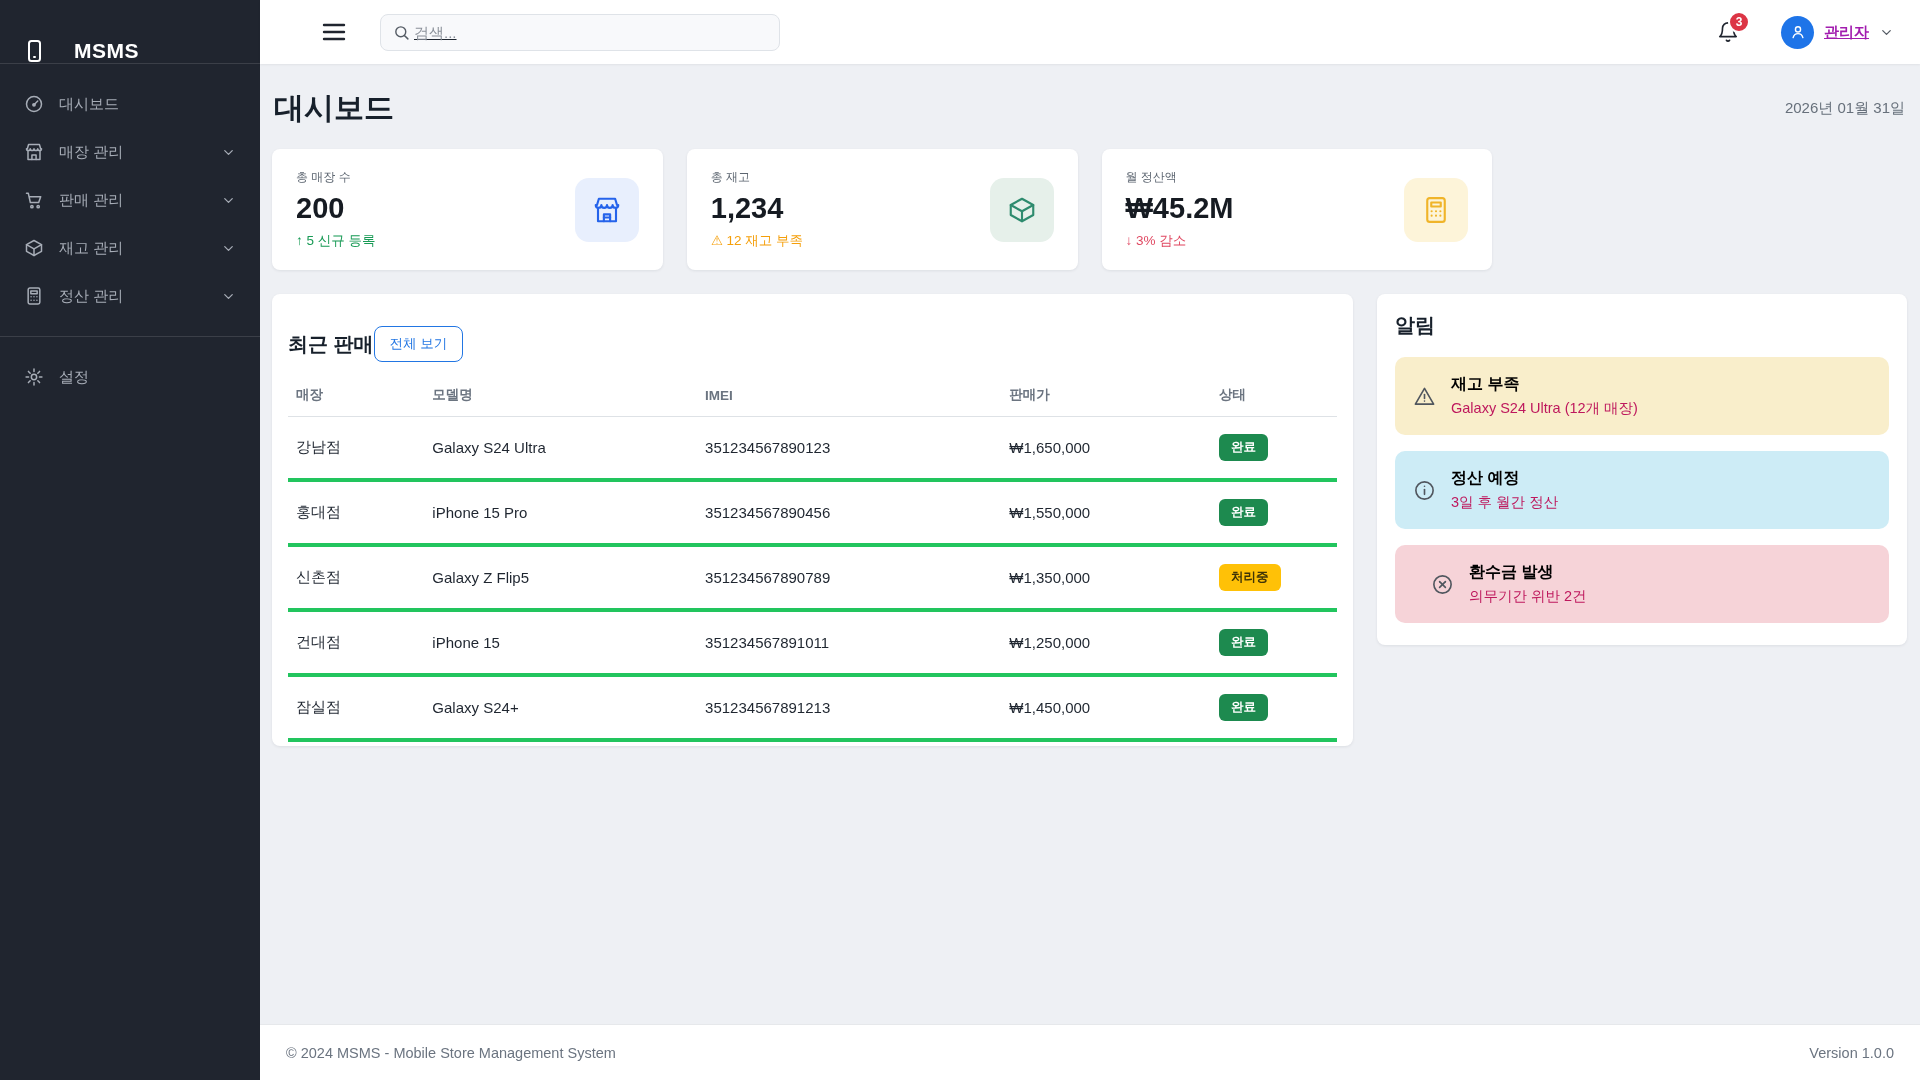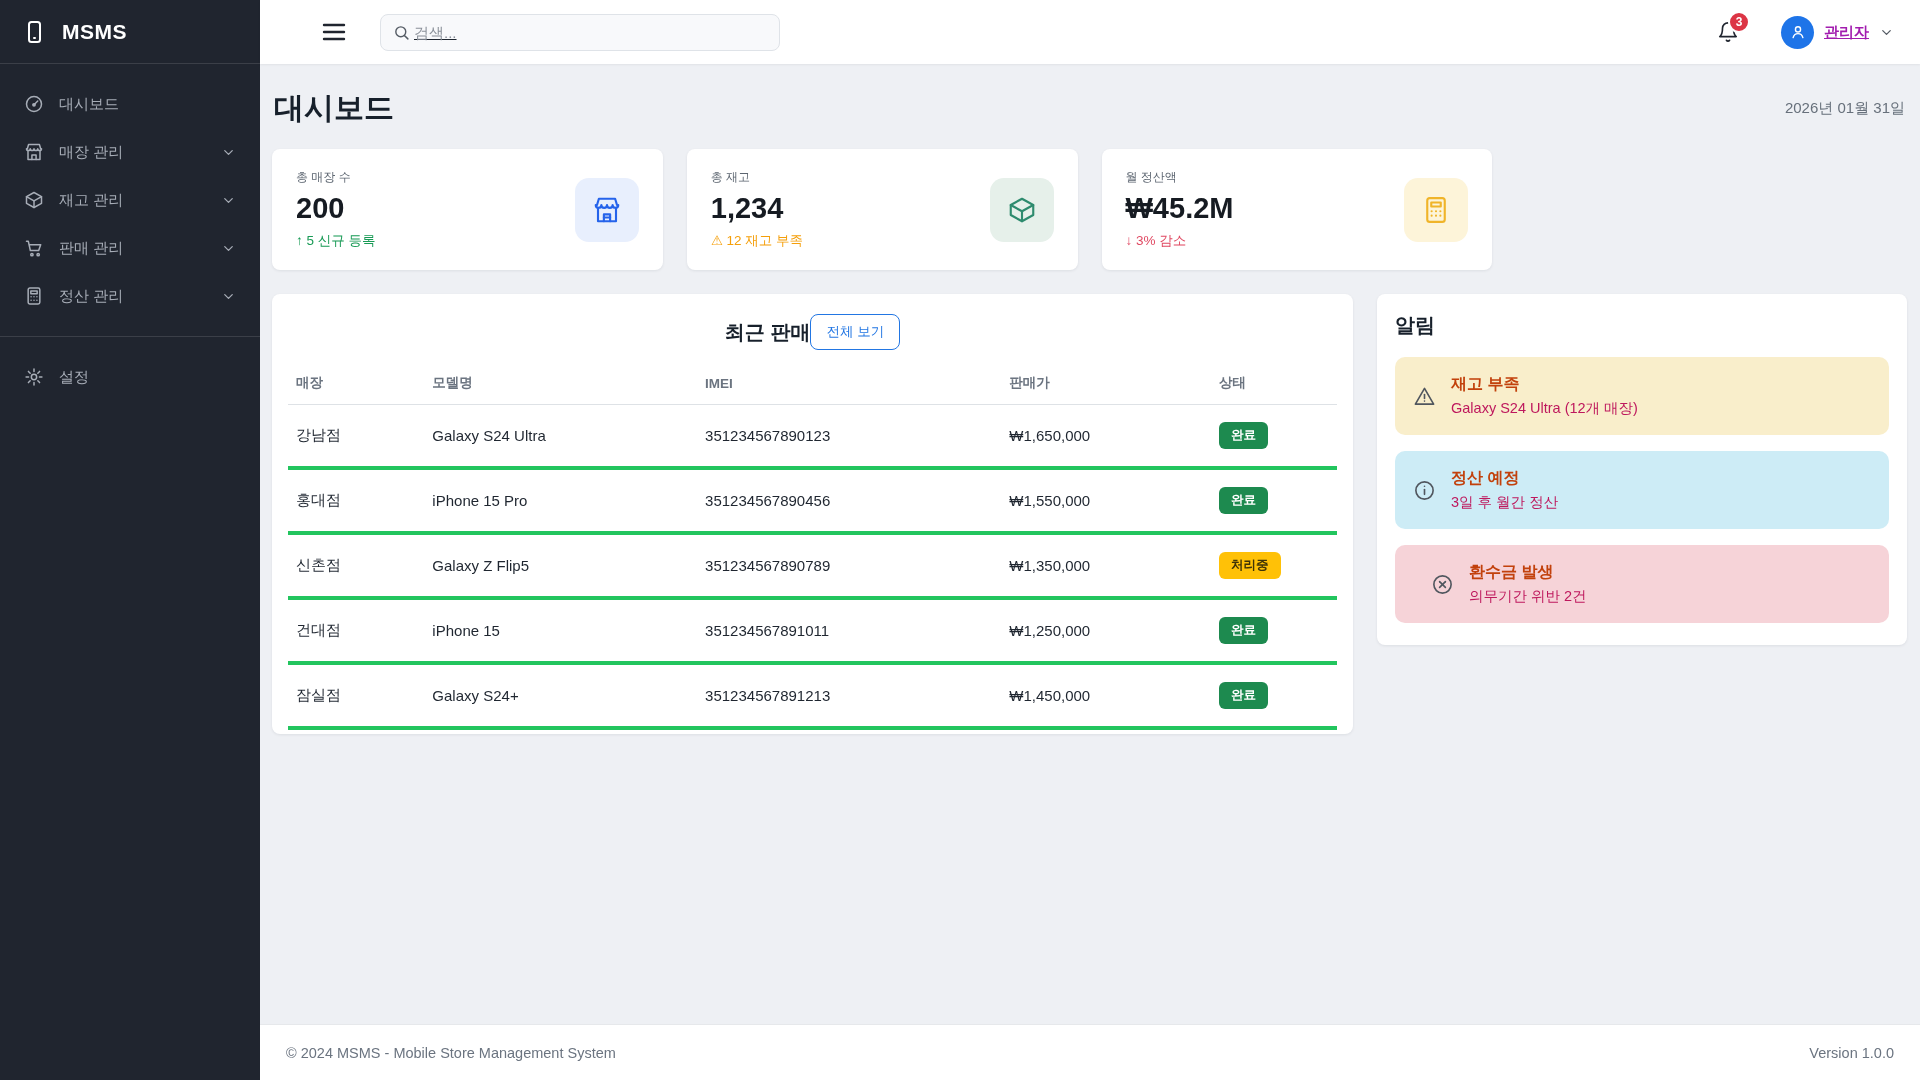--- a/index.html
+++ b/index.html
@@ -10,21 +10,21 @@
   }
   svg { display:block; }
 
   
   .sidebar {
     width:260px; min-width:260px; height:100%;
     background:#20252f; color:#a7adb7;
     display:flex; flex-direction:column;
   }
   .logo {
-    height:64px; display:flex; align-items:center; gap:16px;
+    height:64px; display:flex; align-items:flex-end; gap:28px;
     padding:0 22px; border-bottom:1px solid rgba(255,255,255,.12);
   }
   .logo-text { color:#fff; font-size:21px; font-weight:bold; letter-spacing:.5px; }
   .nav { padding-top:16px; }
   .nav-item {
     height:48px; display:flex; align-items:center; gap:15px;
     padding:0 24px; font-size:15px; color:#a7adb7; cursor:pointer;
   }
   .nav-item .chev { margin-left:auto; }
   .side-divider { border:none; border-top:1px solid rgba(255,255,255,.12); margin:16px 0; }
@@ -81,21 +81,21 @@
   .card-change { font-size:13.5px; }
   .card-iconbox {
     width:64px; height:64px; border-radius:14px;
     display:flex; align-items:center; justify-content:center; flex-shrink:0;
   }
 
   
   .panels { display:grid; grid-template-columns:1fr 530px; gap:24px; margin-top:24px; align-items:start; }
   .panel { background:#fff; border-radius:8px; box-shadow:0 1px 3px rgba(16,24,40,.08); }
   .sales-panel { padding:16px 16px 4px; }
-  .sales-head { display:flex; justify-content:center; align-items:center; margin:4px 0 14px; }
+  .sales-head { display:flex; justify-content:flex-start; align-items:center; margin:16px 0 14px; }
   .panel-title { font-size:20px; font-weight:bold; color:#17202b; }
   .viewall-btn {
     background:#fff; color:#2276e3; border:1px solid #2276e3; border-radius:8px;
     font-size:13.5px; padding:8px 15px; cursor:pointer; font-family:inherit;
   }
   table { width:100%; border-collapse:collapse; }
   th {
     text-align:left; font-size:13.5px; font-weight:600; color:#6b7480;
     padding:10px 8px 12px; border-bottom:1px solid #dee2e6;
   }
@@ -111,21 +111,21 @@
   .status-warning { background:#ffc107; color:#3f3407; }
 
   
   .alerts-panel { padding:18px; }
   .alerts-panel .panel-title { margin-bottom:18px; }
   .alert {
     display:flex; align-items:center; gap:15px;
     border-radius:10px; padding:17px 18px; margin-bottom:16px;
   }
   .alert:last-child { margin-bottom:4px; }
-  .alert-title { font-size:16px; font-weight:bold; color:#c2410c; margin-bottom:4px; }
+  .alert-title { font-size:16px; font-weight:bold; color:#000000; margin-bottom:4px; }
   .alert-detail { font-size:14.5px; color:#be185d; }
   .alert-icon { flex-shrink:0; color:#50565e; }
 
   
   .footer {
     height:56px; background:#fff; border-top:1px solid #e6e8eb;
     display:flex; align-items:center; justify-content:space-between; padding:0 26px;
     font-size:14.5px; color:#6b7480;
   }
 </style>
@@ -168,42 +168,42 @@
       <span class="chev">
         <svg width="15" height="15" viewBox="0 0 24 24" fill="none" stroke="currentColor" stroke-width="2" stroke-linecap="round" stroke-linejoin="round">
             <polyline points="6 9 12 15 18 9"></polyline>
           </svg>
       </span>
     </div>
 
     <div class="nav-item">
       <span>
         <svg width="20" height="20" viewBox="0 0 24 24" fill="none" stroke="currentColor" stroke-width="1.8" stroke-linecap="round" stroke-linejoin="round">
+          <circle cx="9.5" cy="20" r="1.4"></circle>
+            <circle cx="17" cy="20" r="1.4"></circle>
+            <path d="M3 4h2.2l2.4 11h10L20 8H6"></path>
+        </svg>
+      </span>
+      <span>판매 관리</span>
+      <span class="chev">
+        <svg width="15" height="15" viewBox="0 0 24 24" fill="none" stroke="currentColor" stroke-width="2" stroke-linecap="round" stroke-linejoin="round">
+            <polyline points="6 9 12 15 18 9"></polyline>
+          </svg>
+      </span>
+    </div>
+
+    <div class="nav-item">
+      <span>
+        <svg width="20" height="20" viewBox="0 0 24 24" fill="none" stroke="currentColor" stroke-width="1.8" stroke-linecap="round" stroke-linejoin="round">
           <path d="M21 8l-9-5-9 5v8l9 5 9-5V8z"></path>
             <path d="M3 8l9 5 9-5"></path>
             <path d="M12 13v8"></path>
         </svg>
       </span>
       <span>재고 관리</span>
-      <span class="chev">
-        <svg width="15" height="15" viewBox="0 0 24 24" fill="none" stroke="currentColor" stroke-width="2" stroke-linecap="round" stroke-linejoin="round">
-            <polyline points="6 9 12 15 18 9"></polyline>
-          </svg>
-      </span>
-    </div>
-
-    <div class="nav-item">
-      <span>
-        <svg width="20" height="20" viewBox="0 0 24 24" fill="none" stroke="currentColor" stroke-width="1.8" stroke-linecap="round" stroke-linejoin="round">
-          <circle cx="9.5" cy="20" r="1.4"></circle>
-            <circle cx="17" cy="20" r="1.4"></circle>
-            <path d="M3 4h2.2l2.4 11h10L20 8H6"></path>
-        </svg>
-      </span>
-      <span>판매 관리</span>
       <span class="chev">
         <svg width="15" height="15" viewBox="0 0 24 24" fill="none" stroke="currentColor" stroke-width="2" stroke-linecap="round" stroke-linejoin="round">
             <polyline points="6 9 12 15 18 9"></polyline>
           </svg>
       </span>
     </div>
 
     <div class="nav-item">
       <span>
         <svg width="20" height="20" viewBox="0 0 24 24" fill="none" stroke="currentColor" stroke-width="1.8" stroke-linecap="round" stroke-linejoin="round">

